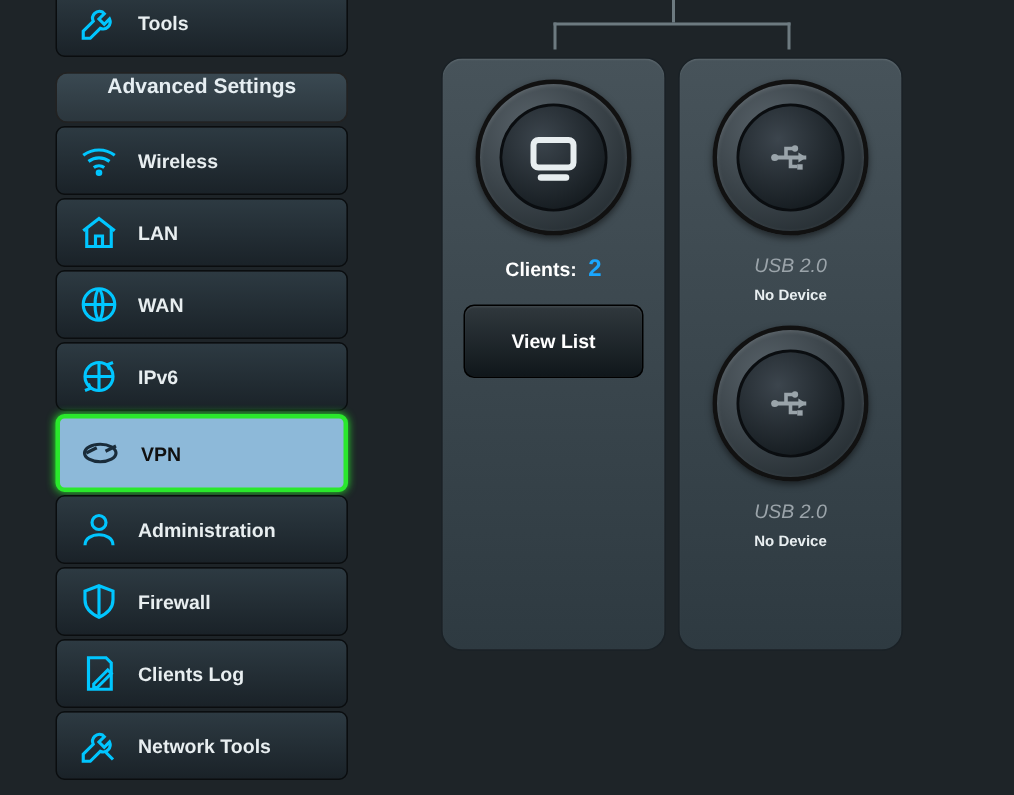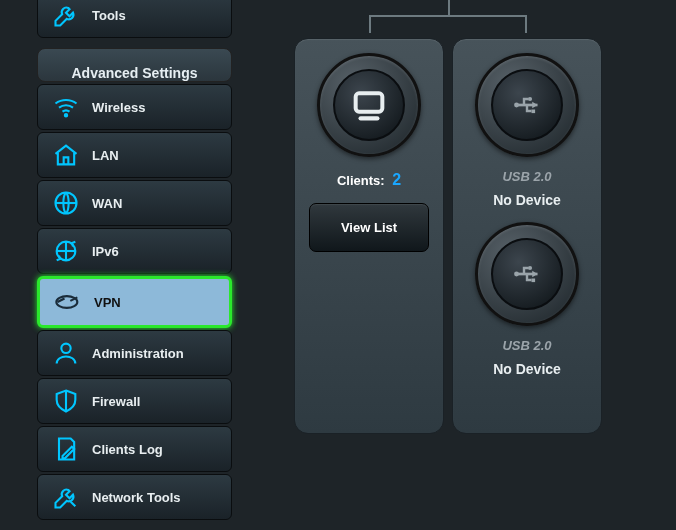--- a/index.html
+++ b/index.html
@@ -40,21 +40,21 @@
     border: 3px solid #2ae82c;
     box-shadow: 0 0 6px #2ae82c;
     height: 52px;
   }
   .section-header {
     background: linear-gradient(to bottom, #3a4952 0%, #2b363d 100%);
     border: 1px solid #222;
     border-radius: 8px;
     height: 34px;
     display: flex;
-    align-items: flex-end;
+    align-items: flex-start;
     justify-content: center;
     font-weight: bold;
     font-size: 14px;
     color: #e6eef2;
     margin-top: 10px;
     margin-bottom: 2px;
   }
   .icon {
     width: 28px;
     height: 28px;
@@ -172,28 +172,28 @@
     box-shadow: inset 0 1px 1px rgba(255,255,255,0.08);
   }
   .usb-block {
     display: flex;
     flex-direction: column;
     align-items: center;
   }
   .usb2 { margin-top: 14px; }
   .usb-label {
     margin-top: 12px;
-    font-weight: bold;
+    font-weight: normal;
     font-style: italic;
     font-size: 13px;
     color: #9ba4aa;
   }
   .usb-status {
     margin-top: 8px;
-    font-size: 14px;
+    font-size: 10px;
     color: #e8eef0;
     font-weight: bold;
   }
 </style>
 </head>
 <body>
 
 <div class="sidebar">
 
   <div class="nav-item" style="margin-top:-8px;">

